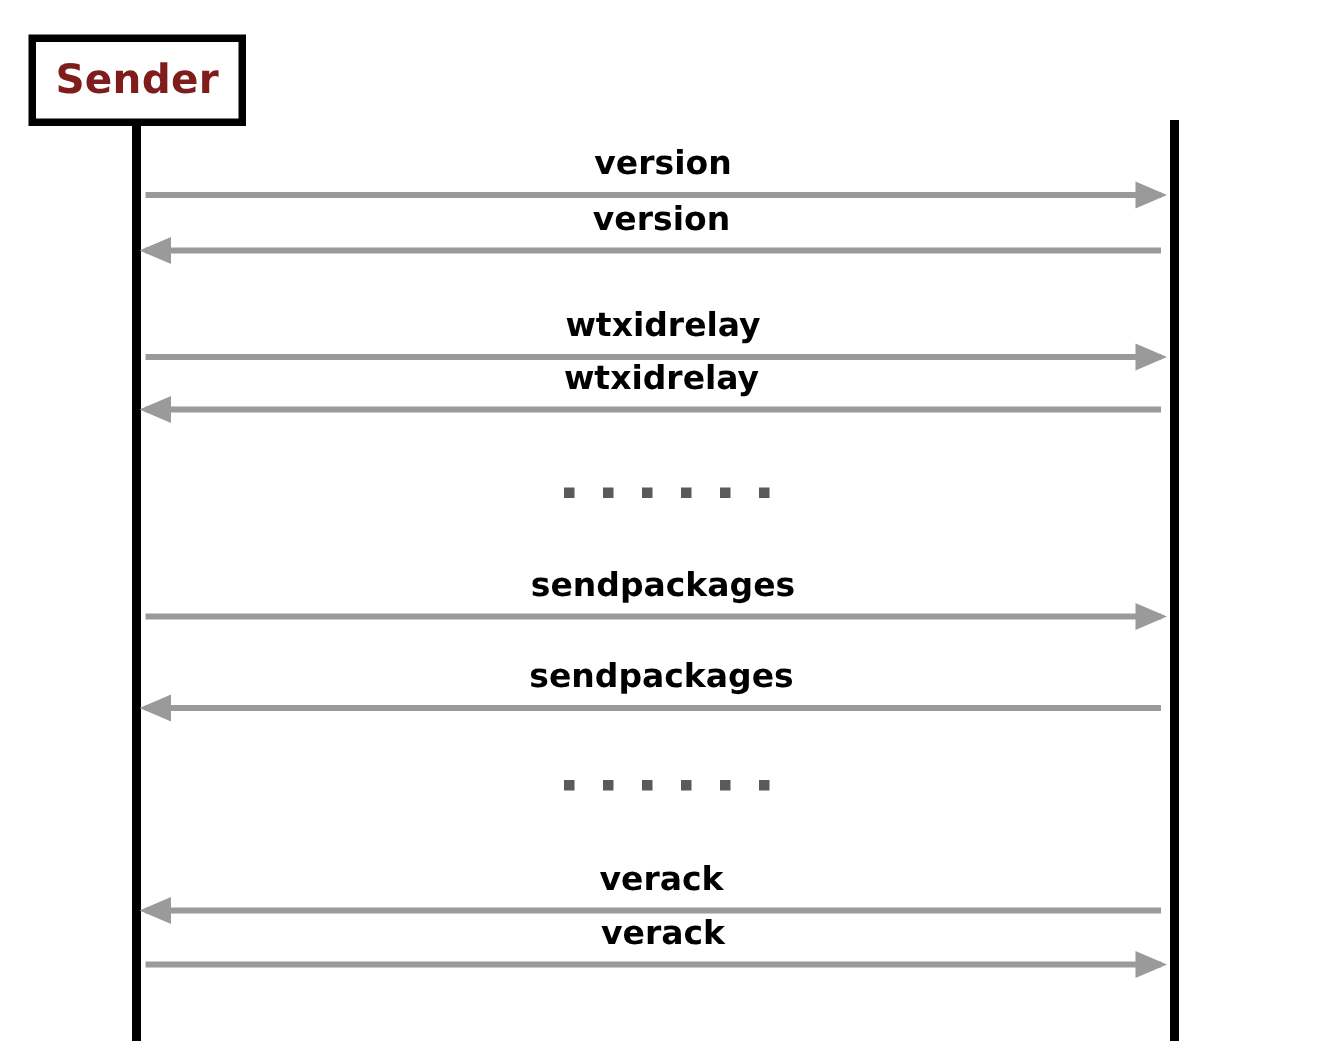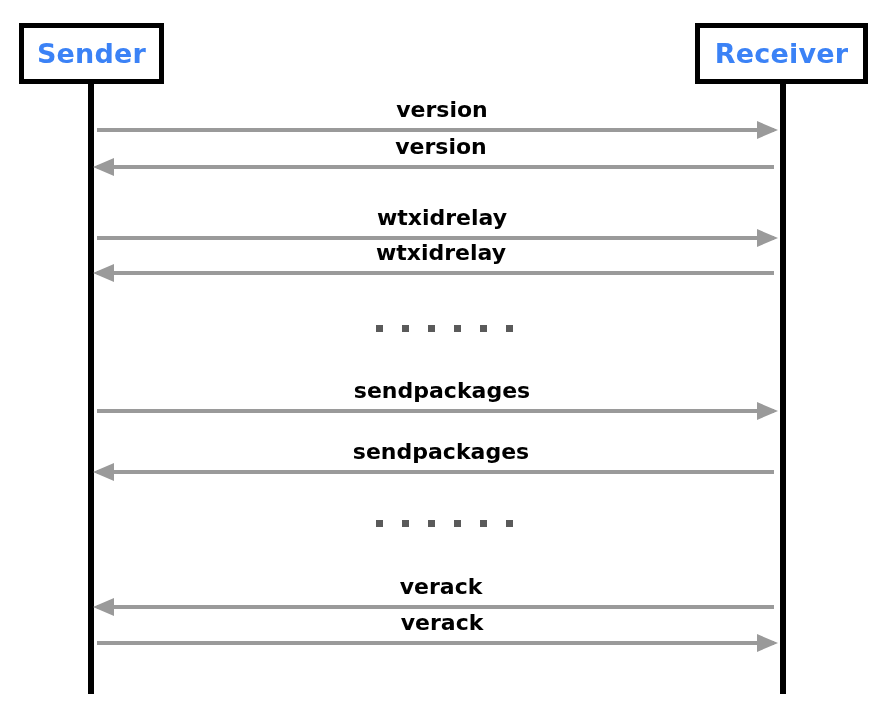--- a/index.html
+++ b/index.html
@@ -25,21 +25,21 @@
     background: #ffffff;
     border: 5px solid #000000;
     display: flex;
     align-items: center;
     justify-content: center;
     z-index: 5;
   }
   .participant-label {
     font-size: 27px;
     font-weight: bold;
-    color: #3b82f6;
+    color: #7f1d1d;
     line-height: 1;
     letter-spacing: 0.2px;
     white-space: nowrap;
   }
   #participant-sender  { left: 19px;  top: 23px; width: 145px; height: 61px; }
   #participant-receiver{ left: 695px; top: 23px; width: 173px; height: 61px; }
 
   
   .lifeline {
     position: absolute;
@@ -119,23 +119,20 @@
 
 <div id="canvas">
 
   <div class="lifeline" id="lifeline-sender"></div>
   <div class="lifeline" id="lifeline-receiver"></div>
 
   <div class="participant" id="participant-sender">
     <span class="participant-label">Sender</span>
   </div>
 
-  <div class="participant" id="participant-receiver">
-    <span class="participant-label">Receiver</span>
-  </div>
 
   <div class="message dir-right" style="top:128px;">
     <div class="msg-label">version</div>
     <div class="msg-line"></div>
     <div class="msg-arrowhead"></div>
   </div>
 
   <div class="message dir-left" style="top:165px;">
     <div class="msg-label">version</div>
     <div class="msg-line"></div>

